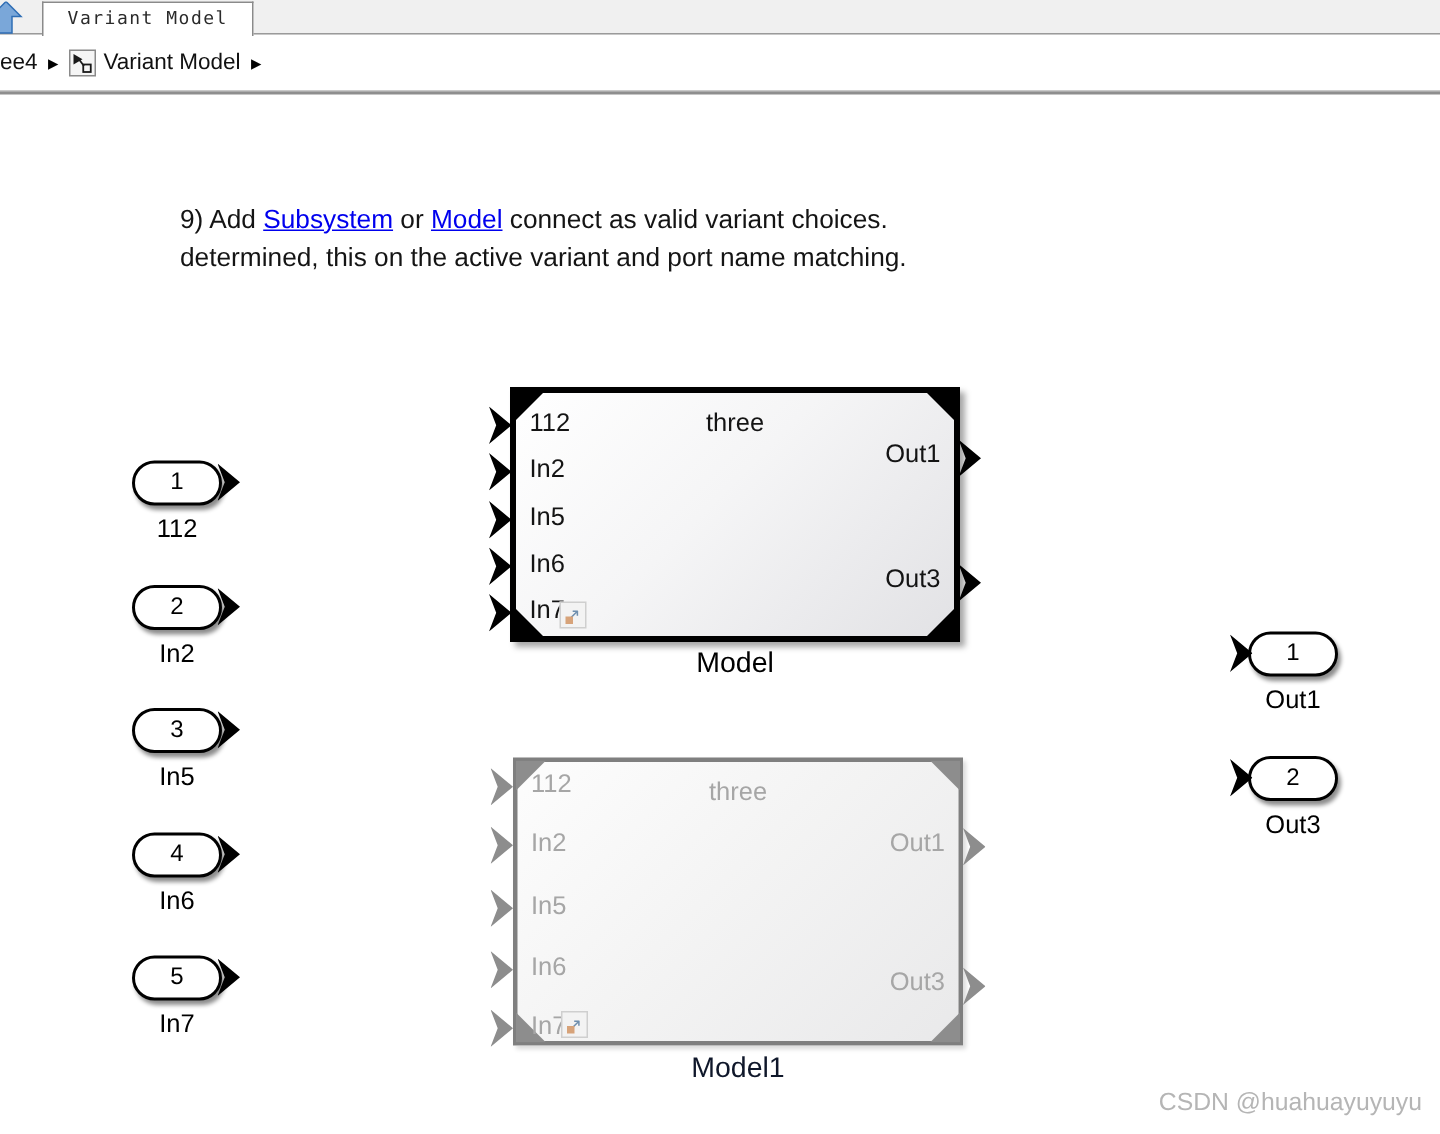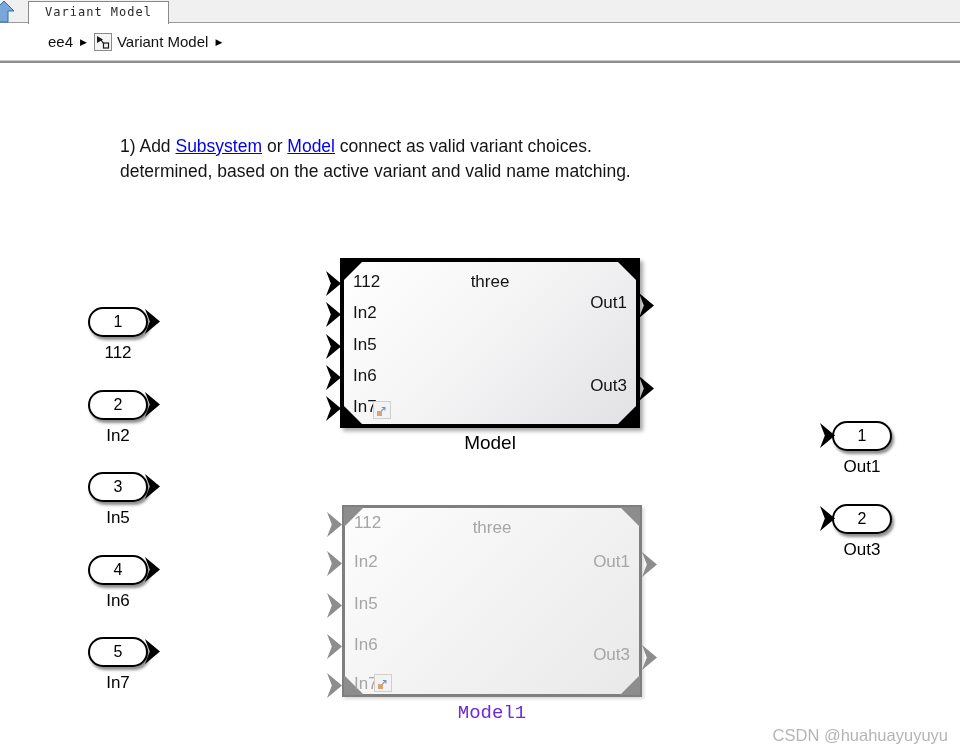--- a/index.html
+++ b/index.html
@@ -11,21 +11,21 @@
   .tabbar { position:absolute; left:0; top:0; width:960px; height:23px;
             background:#f0f0f0; border-bottom:1px solid #9a9a9a; }
   .home-arrow { position:absolute; left:-6px; top:1px; width:24px; height:22px; }
   .doc-tab { position:absolute; left:28px; top:1px; width:141px; height:23px;
              background:#ffffff; border:1px solid #8a8a8a; border-bottom:none;
              font-family:"DejaVu Sans Mono", monospace; font-size:12px; letter-spacing:1px;
              color:#2a2a2a; text-align:center; line-height:21px; }
 
   
   .breadcrumb { position:absolute; left:0; top:24px; width:878px; height:35px;
-                background:#ffffff; display:flex; align-items:center; font-size:15px; color:#111;padding-left:48px; }
+                background:#ffffff; display:flex; align-items:center; font-size:15px; color:#111; }
   .crumb { cursor:default; }
   .crumb-root { margin-left:0px; }
   .crumb-sep { font-size:9px; color:#000; margin:0 7px; }
   .crumb-icon { width:18px; height:18px; margin-right:5px; border:1px solid #8a8a8a;
                 background:#f5f5f5; display:inline-flex; align-items:center; justify-content:center; }
   .divider { position:absolute; left:0; top:60px; width:960px; height:3px;
              border-top:1px solid #c9c9c9; background:#8e8e8e; }
 
   
   .instructions { position:absolute; left:120px; top:134px; width:790px;
@@ -67,21 +67,21 @@
   .mblock.active  .chev { background:#000; }
   .mblock.inactive .chev { background:#8d8d8d; }
   .mblock .chev.inL  { left:-18px; }
   .mblock .chev.outR { right:-18px; }
   .badge { position:absolute; width:18px; height:18px; border:1px solid #cfcfcf;
            background:#f3f3f3; font-size:12px; line-height:16px; text-align:center;
            color:#6f8fae; }
   .badge .dot { position:absolute; left:3px; bottom:2px; width:5px; height:5px; background:#d7a37a; }
   .block-label { position:absolute; text-align:center; font-size:19px; }
   .block-label.active-l { color:#000; }
-  .block-label.inactive-l { color:#6d28d9;font-family:Liberation Mono, monospace; }
+  .block-label.inactive-l { color:#0f172a; }
 
   
   .watermark { position:absolute; right:12px; top:726px; font-size:16.5px; color:#b5b5b5; }
 </style>
 </head>
 <body>
 
 <div class="screen">
 
   <div class="tabbar">
@@ -100,22 +100,22 @@
         <path d="M5 5 L8 9" stroke="#1a1a1a" stroke-width="1.2" fill="none"></path>
         <rect x="7.5" y="8" width="5" height="5" fill="none" stroke="#1a1a1a" stroke-width="1.2"></rect>
       </svg>
     </span>
     <span class="crumb">Variant Model</span>
     <span class="crumb-sep">▶</span>
   </div>
   <div class="divider"></div>
 
   <div class="instructions">
-    <div><span>1) Add </span><a>Subsystem</a><span> or </span><a>Model</a><span> connect as valid variant choices.</span></div>
-    <div>determined, based on the active variant and valid name matching.</div>
+    <div><span>9) Add </span><a>Subsystem</a><span> or </span><a>Model</a><span> connect as valid variant choices.</span></div>
+    <div>determined, this on the active variant and port name matching.</div>
   </div>
 
   <div class="portblk" style="left:78px; top:307px;">
     <div class="pill"><span>1</span>
       <span class="chev right"></span></div>
     <div class="port-label">112</div>
   </div>
   <div class="portblk" style="left:78px; top:390px;">
     <div class="pill"><span>2</span>
       <span class="chev right"></span></div>

